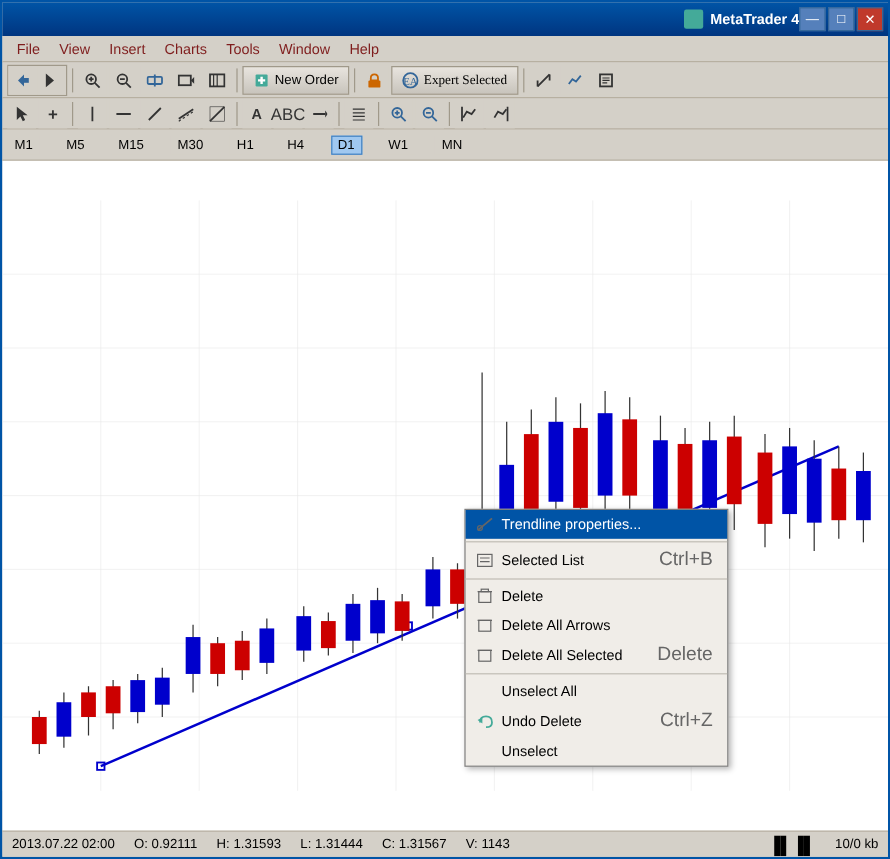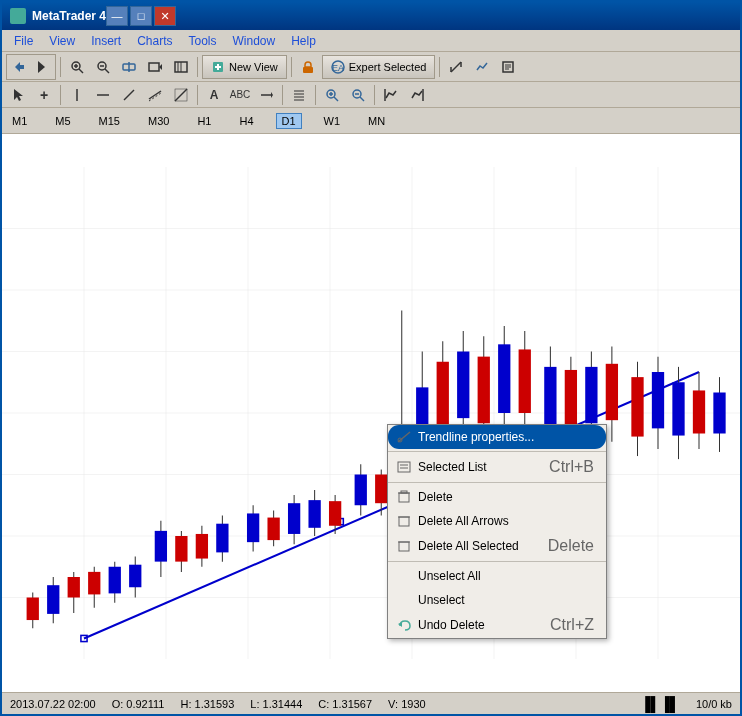--- a/index.html
+++ b/index.html
@@ -22,21 +22,21 @@
       flex-direction: column;
       background: #d4d0c8;
     }
 
     .title-bar {
       background: linear-gradient(to bottom, #0054a6, #003580);
       color: white;
       height: 28px;
       display: flex;
       align-items: center;
-      justify-content: flex-start;
+      justify-content: flex-end;
       padding: 0 4px 0 8px;
       flex-shrink: 0;
     }
     .title-bar-left {
       display: flex;
       align-items: center;
       gap: 6px;
     }
     .title-icon {
       width: 16px;
@@ -74,21 +74,21 @@
       display: flex;
       align-items: center;
       padding: 0 4px;
       border-bottom: 1px solid #b0a898;
       flex-shrink: 0;
     }
     .menu-item {
       padding: 2px 8px;
       cursor: pointer;
       font-size: 12px;
-      color: #1d4ed8;
+      color: #7f1d1d;
     }
 
     
     .toolbar {
       background: #d4d0c8;
       height: 30px;
       display: flex;
       align-items: center;
       padding: 0 4px;
       gap: 2px;
@@ -131,20 +131,21 @@
       background: linear-gradient(to bottom, #e8e4de, #c8c4bc);
       border: 1px solid #a0998a;
       padding: 2px 8px;
       cursor: pointer;
       font-size: 11px;
       display: flex;
       align-items: center;
       gap: 4px;
       height: 24px;
       color: #000;
+      font-family: Liberation Serif, serif;
     }
 
     
     .tf-toolbar {
       background: #d4d0c8;
       height: 26px;
       display: flex;
       align-items: center;
       padding: 0 4px;
       gap: 16px;
@@ -201,21 +202,20 @@
       min-width: 220px;
       z-index: 100;
     }
     .ctx-item {
       display: flex;
       align-items: center;
       padding: 4px 12px 4px 8px;
       cursor: pointer;
       font-size: 12px;
       gap: 6px;
-      border-radius: 11px;
     }
     .ctx-item.highlighted { background: #0054a6; color: white; }
     .ctx-item .ctx-icon {
       width: 16px;
       height: 16px;
       flex-shrink: 0;
       display: flex;
       align-items: center;
       justify-content: center;
     }
@@ -300,21 +300,21 @@
           <line x1="7" y1="2" x2="7" y2="12" stroke="#333" stroke-width="1"></line>
         </svg>
     </div>
     <div class="toolbar-sep"></div>
     <button class="new-order-btn">
       <svg width="14" height="14">
           <rect x="2" y="2" width="10" height="10" fill="#4a9" rx="1"></rect>
           <line x1="7" y1="4" x2="7" y2="10" stroke="white" stroke-width="2"></line>
           <line x1="4" y1="7" x2="10" y2="7" stroke="white" stroke-width="2"></line>
         </svg>
-      <span>New View</span>
+      <span>New Order</span>
     </button>
     <div class="toolbar-sep"></div>
     <div class="toolbar-btn">
       <svg width="14" height="14">
           <path d="M4,7 L4,5 Q4,2 7,2 Q10,2 10,5 L10,7 Z" fill="none" stroke="#cc6600" stroke-width="1.5"></path>
           <rect x="2" y="7" width="10" height="6" rx="1" fill="#cc6600"></rect>
         </svg>
     </div>
     <button class="expert-btn">
       <svg width="14" height="14">
@@ -376,21 +376,21 @@
         </svg>
     </div>
     <div class="toolbar-btn">
       <svg width="14" height="14">
           <line x1="1" y1="13" x2="13" y2="1" stroke="#333" stroke-width="1.5"></line>
           <rect x="1" y="1" width="12" height="12" fill="none" stroke="#333" stroke-width="0.5"></rect>
         </svg>
     </div>
     <div class="toolbar-sep"></div>
     <div class="toolbar-btn" style="font-weight:bold; font-size:12px;">A</div>
-    <div class="toolbar-btn" style="font-size:10px;">ABC</div>
+    <div class="toolbar-btn" style="font-size:14px;">ABC</div>
     <div class="toolbar-btn">
       <svg width="14" height="14">
           <line x1="2" y1="7" x2="12" y2="7" stroke="#333" stroke-width="1.5"></line>
           <polygon points="12,4 14,7 12,10" fill="#333"></polygon>
         </svg>
     </div>
     <div class="toolbar-sep"></div>
     <div class="toolbar-btn">
       <svg width="14" height="14">
           <line x1="2" y1="3" x2="12" y2="3" stroke="#333" stroke-width="1"></line>
@@ -623,40 +623,40 @@
         </div>
         <span class="ctx-label">Delete All Selected</span>
         <span class="ctx-shortcut">Delete</span>
       </div>
       <div class="ctx-sep"></div>
       <div class="ctx-item">
         <div class="ctx-icon"></div>
         <span class="ctx-label">Unselect All</span>
       </div>
       <div class="ctx-item">
-        <div class="ctx-icon"></div>
-        <span class="ctx-label">Unselect</span>
-      </div>
-      <div class="ctx-item">
         <div class="ctx-icon">
           <svg width="14" height="14">
               <path d="M3,8 Q3,3 8,3 Q13,3 13,8 Q13,12 8,12" fill="none" stroke="#4a9" stroke-width="1.5"></path>
               <polygon points="1,6 5,4 5,9" fill="#4a9"></polygon>
             </svg>
         </div>
         <span class="ctx-label">Undo Delete</span>
         <span class="ctx-shortcut">Ctrl+Z</span>
       </div>
+      <div class="ctx-item">
+        <div class="ctx-icon"></div>
+        <span class="ctx-label">Unselect</span>
+      </div>
     </div>
   </div>
 
   <div class="status-bar">
     <span class="status-item">2013.07.22 02:00</span>
     <span class="status-item">O: 0.92111</span>
     <span class="status-item">H: 1.31593</span>
     <span class="status-item">L: 1.31444</span>
     <span class="status-item">C: 1.31567</span>
-    <span class="status-item">V: 1930</span>
+    <span class="status-item">V: 1143</span>
     <div style="flex:1"></div>
     <span style="font-size:14px;">▐▌▐▌</span>
     <span class="status-item">10/0 kb</span>
   </div>
 </div>
 
 </body></html>

